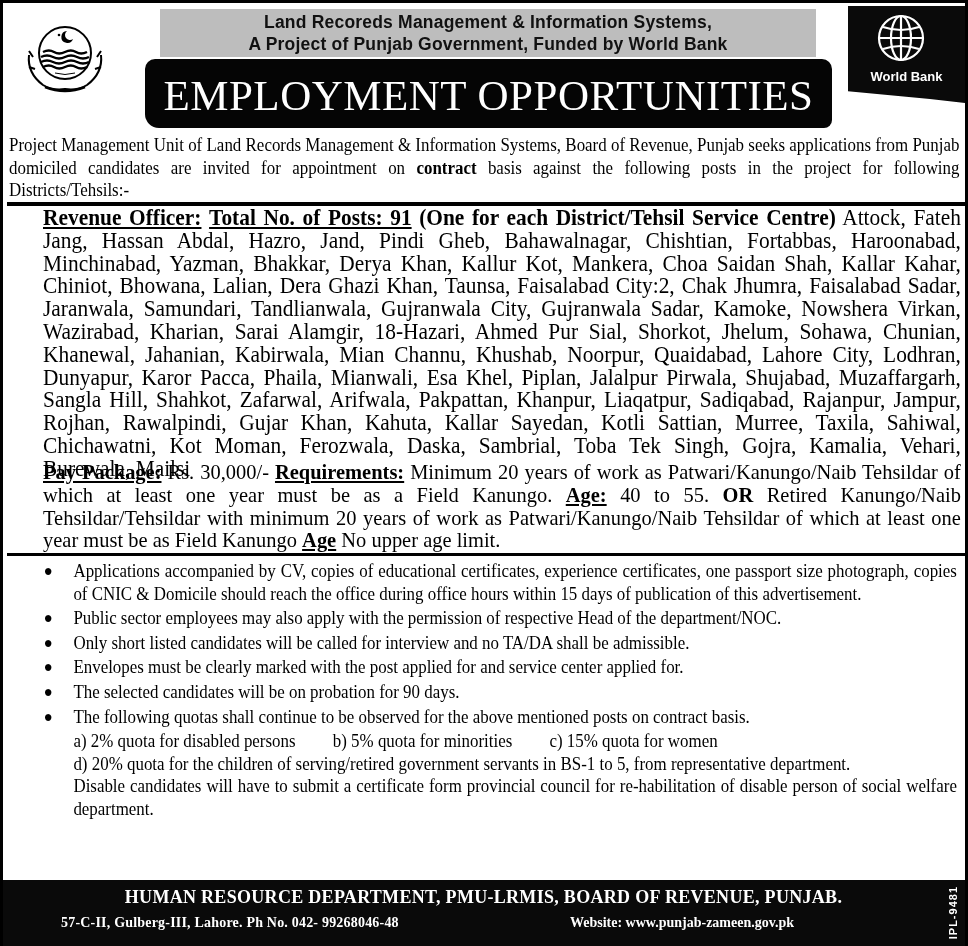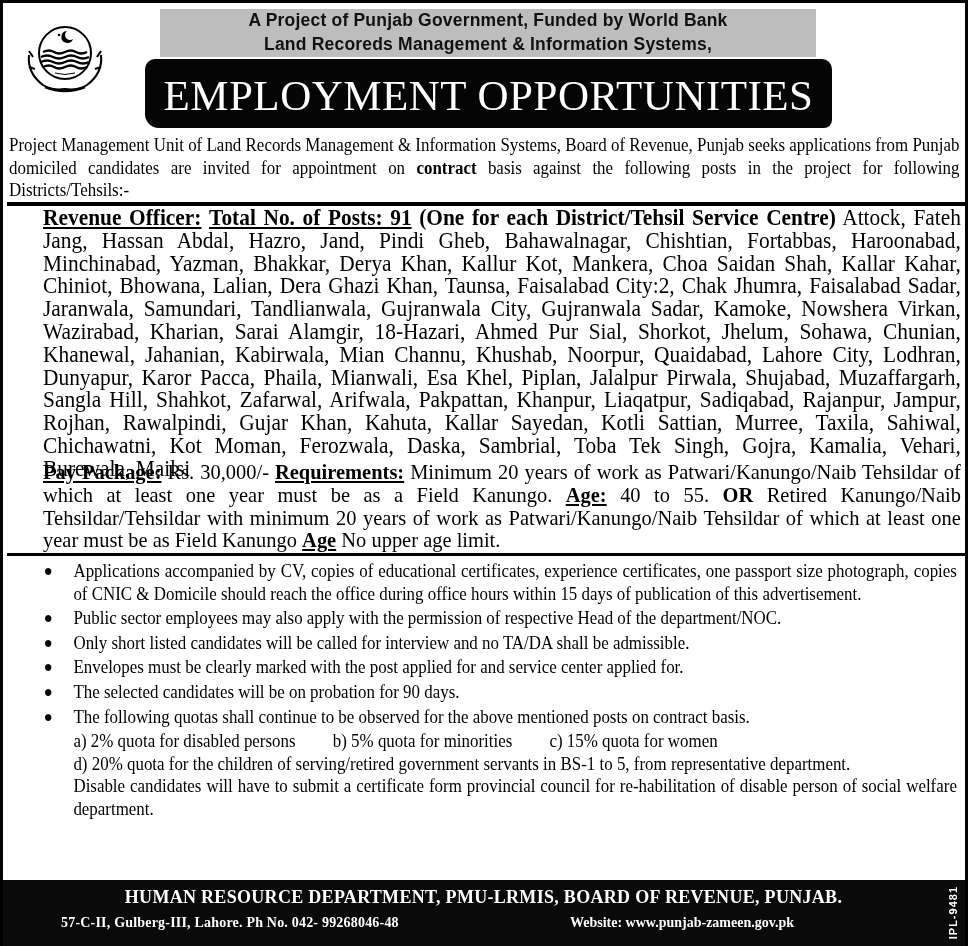--- a/index.html
+++ b/index.html
@@ -68,28 +68,41 @@
         <path d="M26 45 q6 -3 12 0 t12 0 t12 0 t12 0"></path>
         <path d="M28 50 q6 -3 11 0 t11 0 t11 0 t11 0"></path>
       </g>
       <path d="M40 56 q10 3 20 0" stroke="#000" stroke-width="1" fill="none"></path>
       <path d="M14 38 q-2 18 14 30 q10 6 22 4 q12 2 22 -4 q16 -12 14 -30" stroke="#000" stroke-width="2" fill="none"></path>
       <path d="M18 40 l-4 -6 M82 40 l4 -6 M20 52 l-6 -2 M80 52 l6 -2" stroke="#000" stroke-width="2"></path>
       <path d="M30 70 q20 8 40 0" stroke="#000" stroke-width="2.5" fill="none"></path>
     </svg>
 
     <div class="title-banner">
+      <div class="title-line l1">Land Recoreds Management &amp; Information Systems,</div>
       <div class="title-line">A Project of Punjab Government, Funded by World Bank</div>
-      <div class="title-line l1">Land Recoreds Management &amp; Information Systems,</div>
     </div>
 
     <div class="employment-banner">
       <span class="employment-text">EMPLOYMENT OPPORTUNITIES</span>
     </div>
 
+    <div class="wb-block">
+      <svg class="wb-globe" viewBox="0 0 50 50">
+        <g stroke="#fff" stroke-width="2.2" fill="none">
+          <circle cx="25" cy="25" r="22"></circle>
+          <ellipse cx="25" cy="25" rx="10" ry="22"></ellipse>
+          <line x1="25" y1="3" x2="25" y2="47"></line>
+          <line x1="3" y1="25" x2="47" y2="25"></line>
+          <path d="M7 14 q18 6 36 0"></path>
+          <path d="M7 36 q18 -6 36 0"></path>
+        </g>
+      </svg>
+      <div class="wb-label">World Bank</div>
+    </div>
   </div>
 
   <div class="intro justify" style="width:1022px;">
     <span>Project Management Unit of Land Records Management &amp; Information Systems, Board of Revenue, Punjab seeks applications from Punjab domiciled candidates are invited for appointment on </span><b>contract</b><span> basis against the following posts in the project for following Districts/Tehsils:-</span>
   </div>
 
   <div class="rule-thick"></div>
 
   <div class="ro-section">
     <div class="cond justify">

